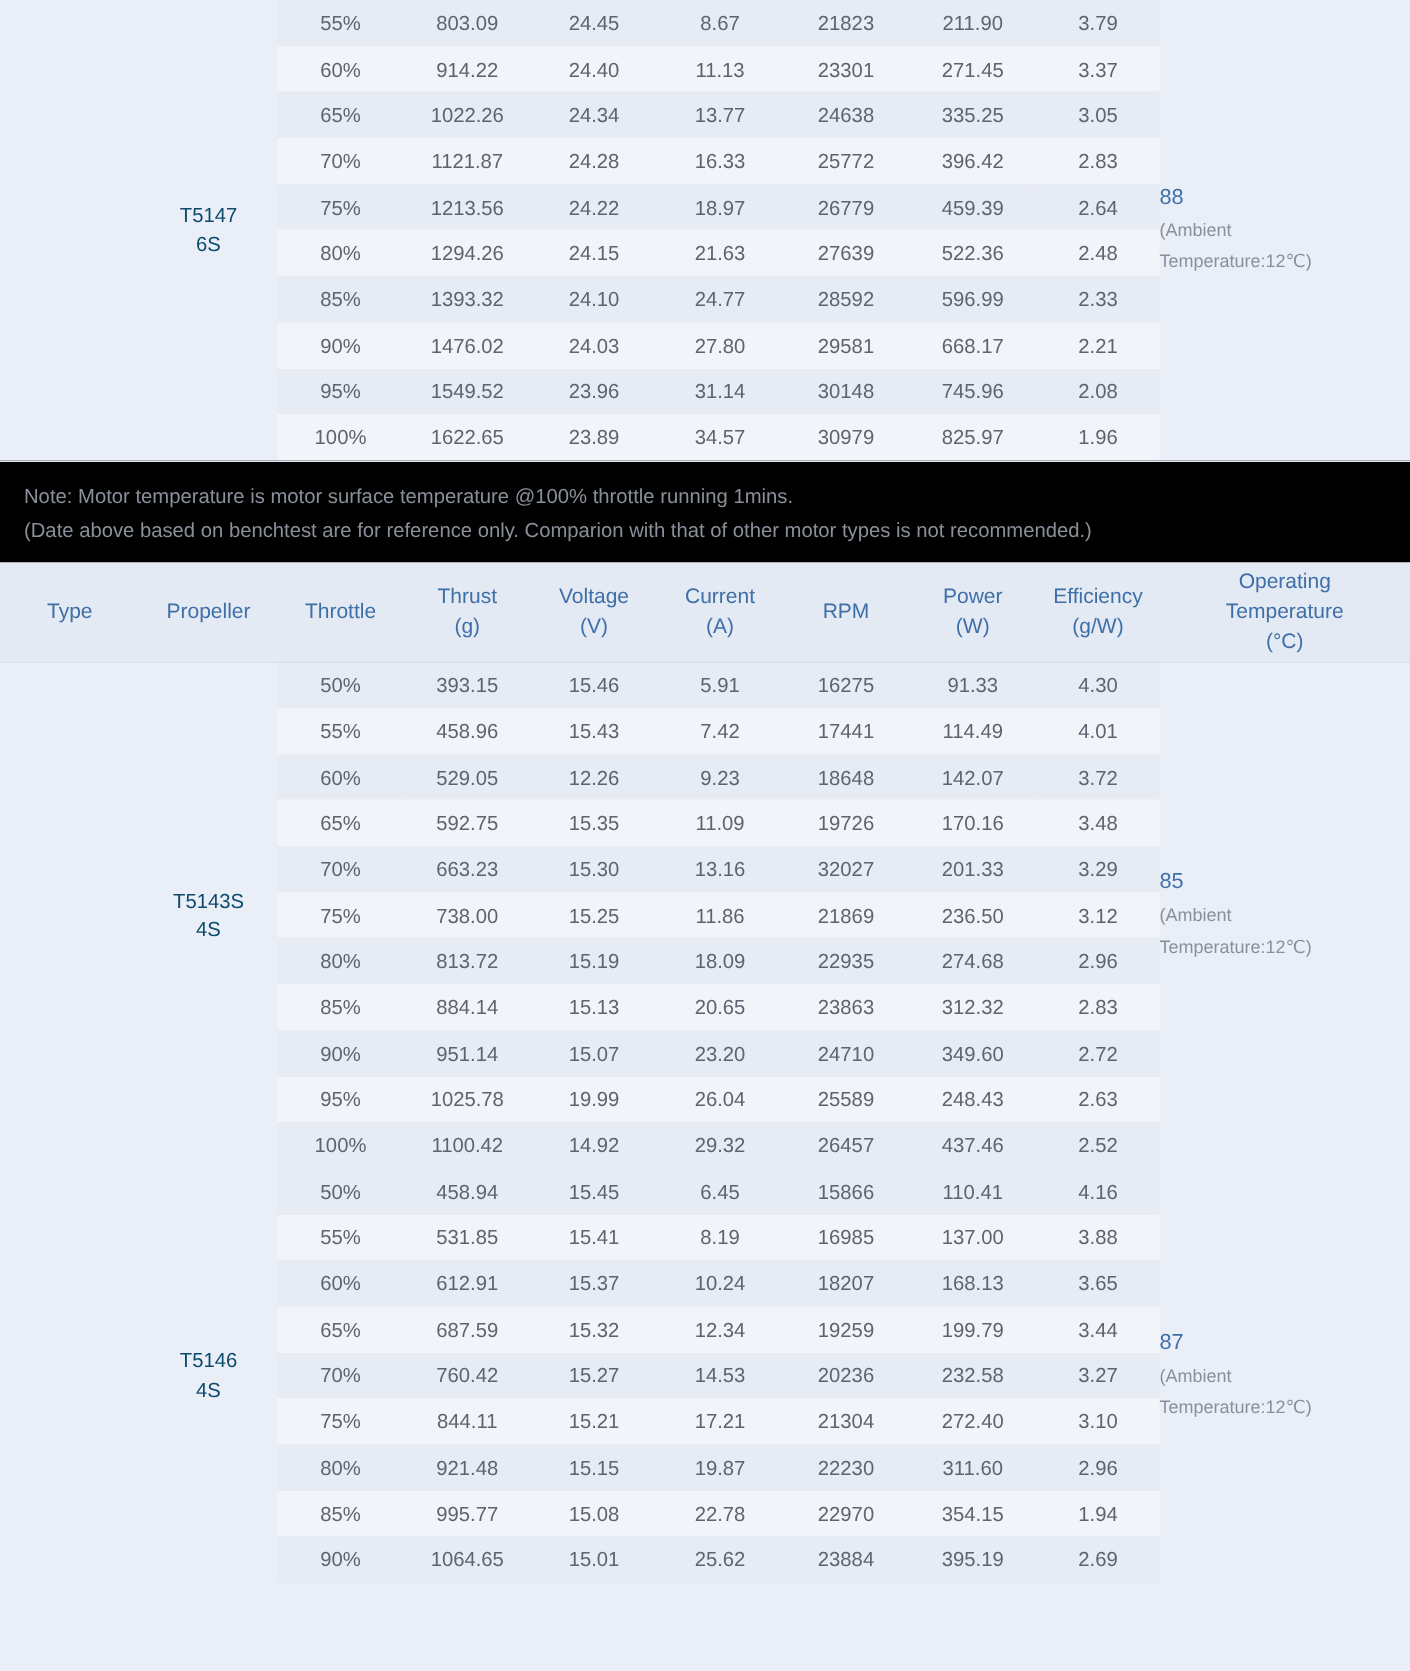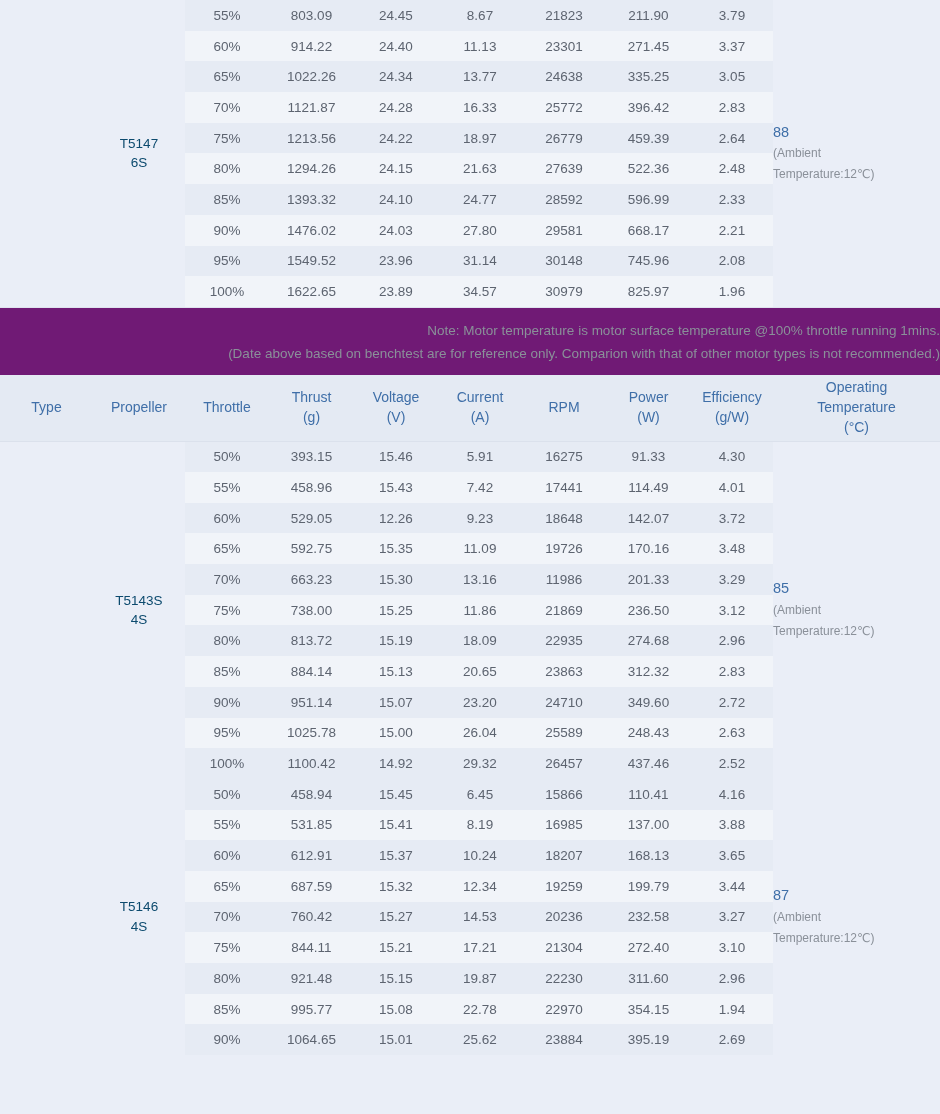--- a/index.html
+++ b/index.html
@@ -75,26 +75,26 @@
   }
   td.tempcell .tnum {
     display: block;
     color: #3f6fa8;
     font-size: 14.5px;
     line-height: 1.5;
   }
 
   
   .note-block {
-    background: #701a75;
-    text-align: right;
+    background: #000000;
+    text-align: left;
     color: #8a9099;
     font-size: 13.5px;
     line-height: 1.72;
-    padding: 11px 0 10px 0;
+    padding: 11px 0 10px 16px;
     border-top: 1px solid #dfe4ee;
   }
   .note-block div { white-space: nowrap; }
 
   
   thead td.hcell {
     background: #e4eaf3;
     text-align: center;
     vertical-align: middle;
     color: #3f6fa8;
@@ -293,21 +293,21 @@
           <td class="dcell">11.09</td>
           <td class="dcell">19726</td>
           <td class="dcell">170.16</td>
           <td class="dcell">3.48</td>
         </tr>
         <tr class="odd">
           <td class="dcell">70%</td>
           <td class="dcell">663.23</td>
           <td class="dcell">15.30</td>
           <td class="dcell">13.16</td>
-          <td class="dcell">11986</td>
+          <td class="dcell">32027</td>
           <td class="dcell">201.33</td>
           <td class="dcell">3.29</td>
         </tr>
         <tr class="even">
           <td class="dcell">75%</td>
           <td class="dcell">738.00</td>
           <td class="dcell">15.25</td>
           <td class="dcell">11.86</td>
           <td class="dcell">21869</td>
           <td class="dcell">236.50</td>
@@ -336,21 +336,21 @@
           <td class="dcell">951.14</td>
           <td class="dcell">15.07</td>
           <td class="dcell">23.20</td>
           <td class="dcell">24710</td>
           <td class="dcell">349.60</td>
           <td class="dcell">2.72</td>
         </tr>
         <tr class="even">
           <td class="dcell">95%</td>
           <td class="dcell">1025.78</td>
-          <td class="dcell">15.00</td>
+          <td class="dcell">19.99</td>
           <td class="dcell">26.04</td>
           <td class="dcell">25589</td>
           <td class="dcell">248.43</td>
           <td class="dcell">2.63</td>
         </tr>
         <tr class="odd">
           <td class="dcell">100%</td>
           <td class="dcell">1100.42</td>
           <td class="dcell">14.92</td>
           <td class="dcell">29.32</td>

